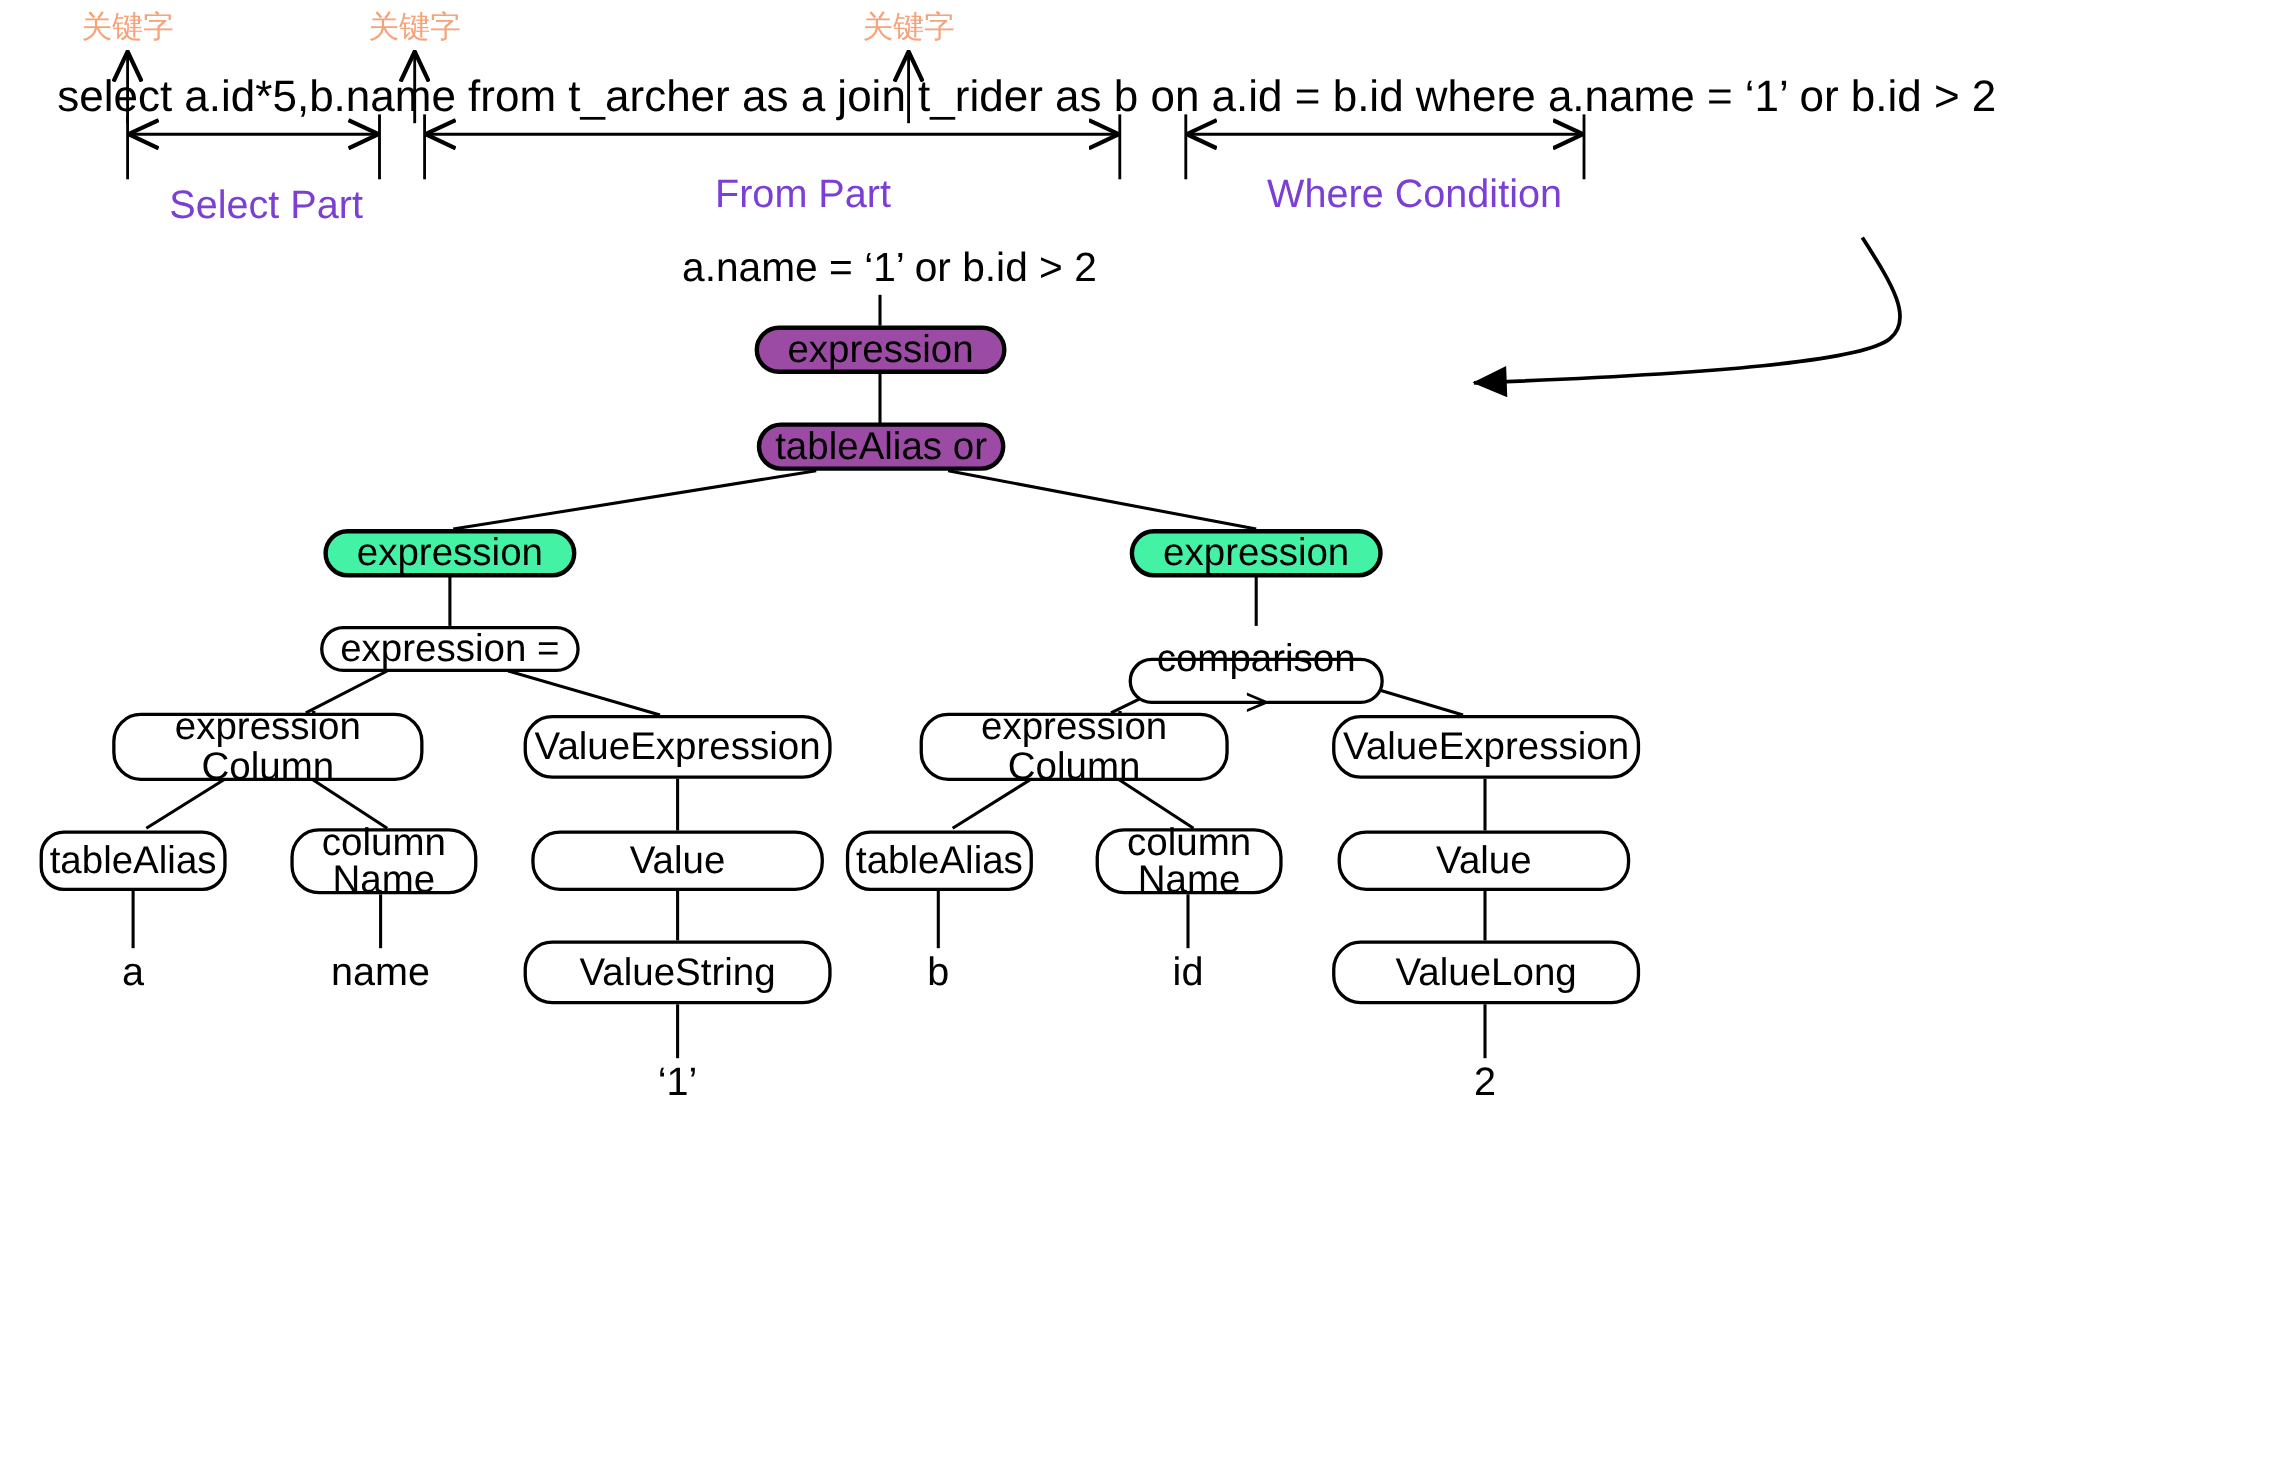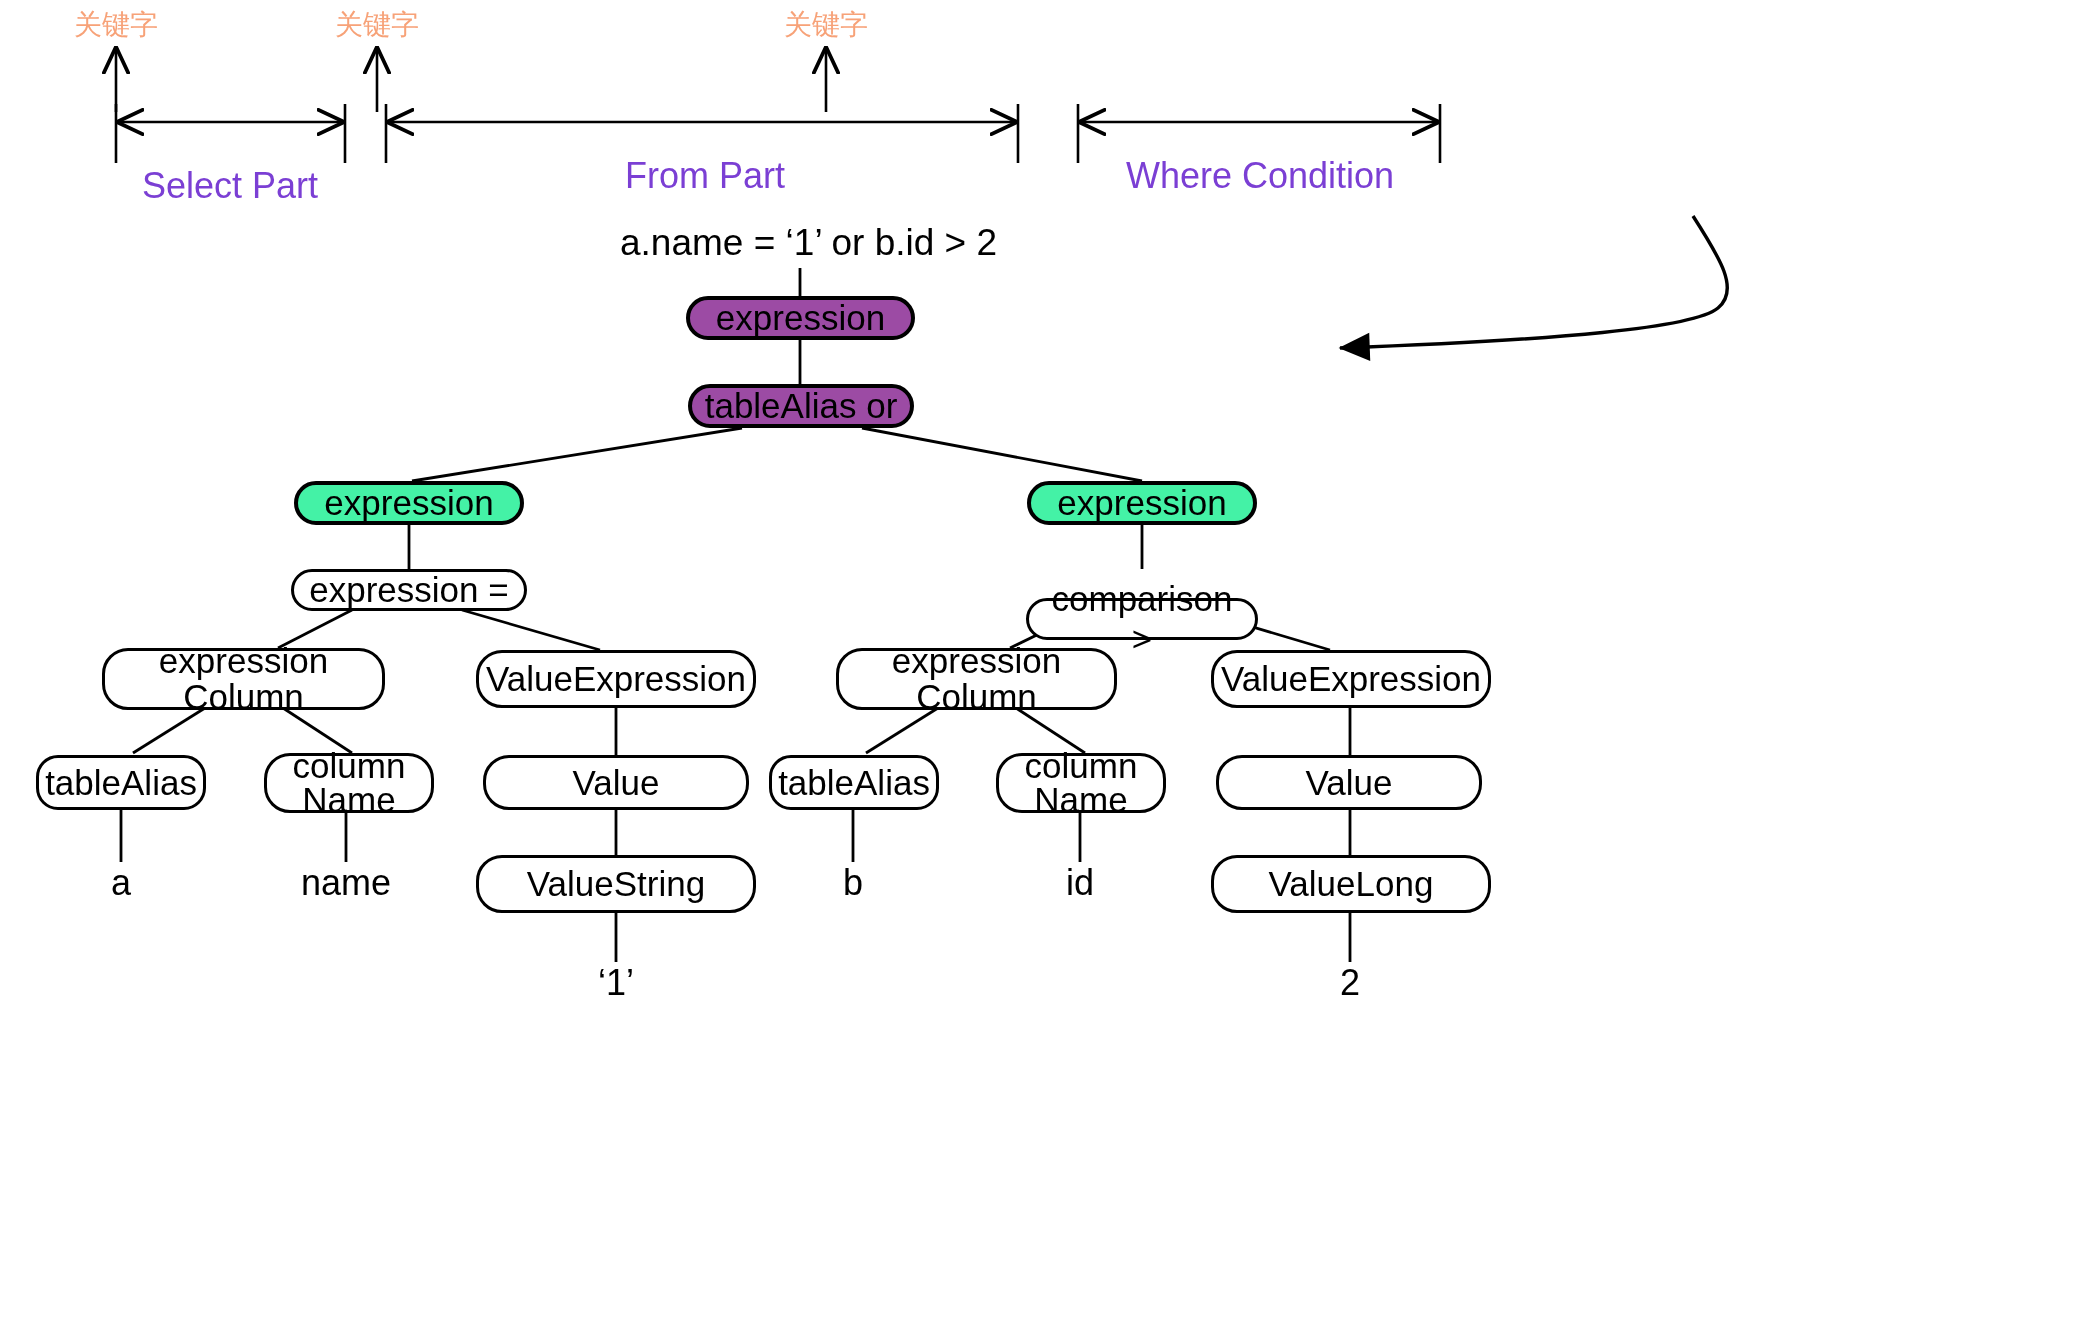--- a/index.html
+++ b/index.html
@@ -35,21 +35,21 @@
     color: #000;
   }
   .kw-label {
     font-size: 28px;
     color: #F7A278;
     text-align: center;
   }
   .part-label {
     font-size: 36px;
     color: #7B3FD4;
-    text-align: center;
+    text-align: right;
   }
   .cond-caption {
     font-size: 37px;
     color: #000;
     text-align: right;
   }
   .leaf-text {
     font-size: 36px;
     color: #000;
     text-align: center;
@@ -153,20 +153,21 @@
       <path d="M121,810 L121,862"></path>
 
       <path d="M346,813 L346,862"></path>
 
       <path d="M853,810 L853,862"></path>
 
       <path d="M1080,813 L1080,862"></path>
     </g>
   </svg>
 
+  <div class="abs sql-line" style="left:52px; top:68px;">select a.id*5,b.name from t_archer as a join t_rider as b on a.id = b.id where a.name = ‘1’ or b.id &gt; 2</div>
 
   <div class="abs kw-label" style="left:56px; top:6px; width:120px;">关键字</div>
   <div class="abs kw-label" style="left:317px; top:6px; width:120px;">关键字</div>
   <div class="abs kw-label" style="left:766px; top:6px; width:120px;">关键字</div>
 
   <div class="abs part-label" style="left:130px; top:165px; width:200px;">Select Part</div>
   <div class="abs part-label" style="left:600px; top:155px; width:210px;">From Part</div>
   <div class="abs part-label" style="left:1100px; top:155px; width:320px;">Where Condition</div>
 
   <div class="abs cond-caption" style="left:620px; top:222px; width:360px;">a.name = ‘1’ or b.id &gt; 2</div>

